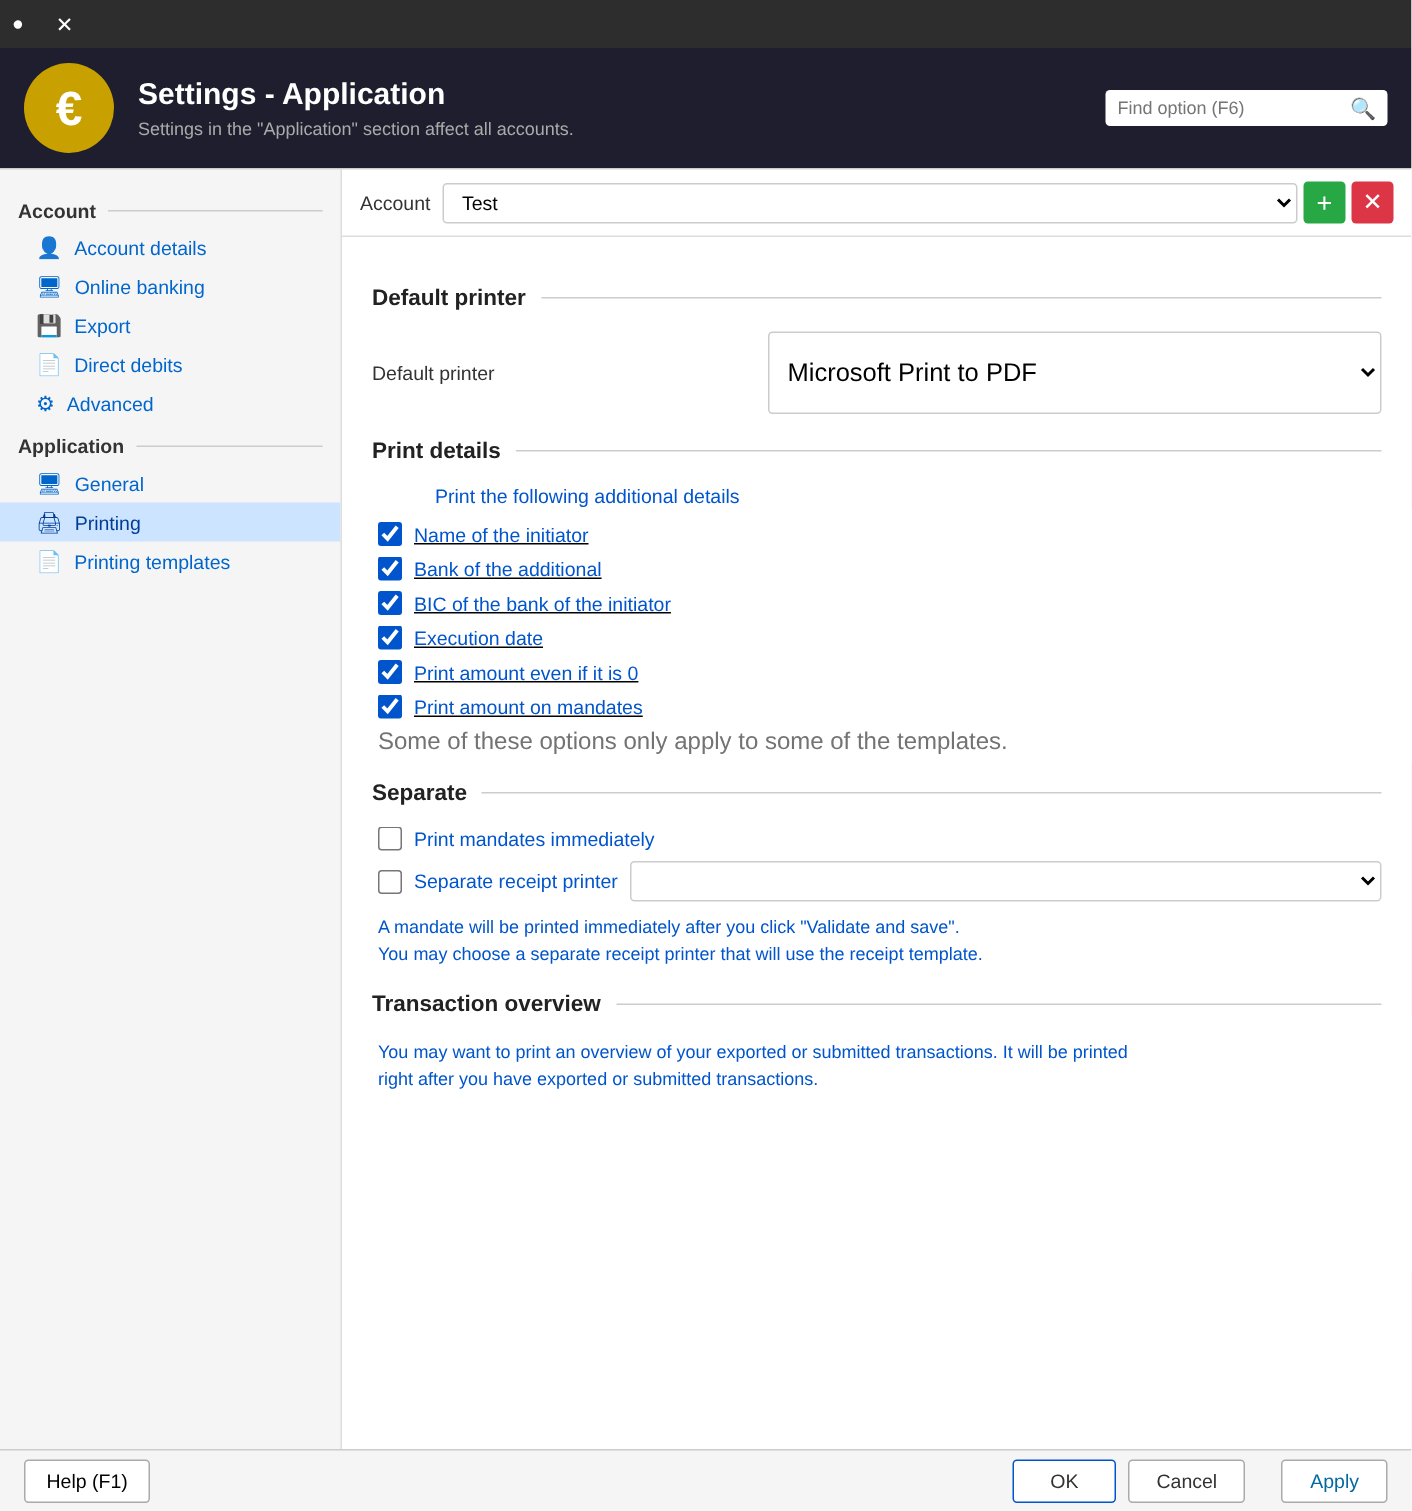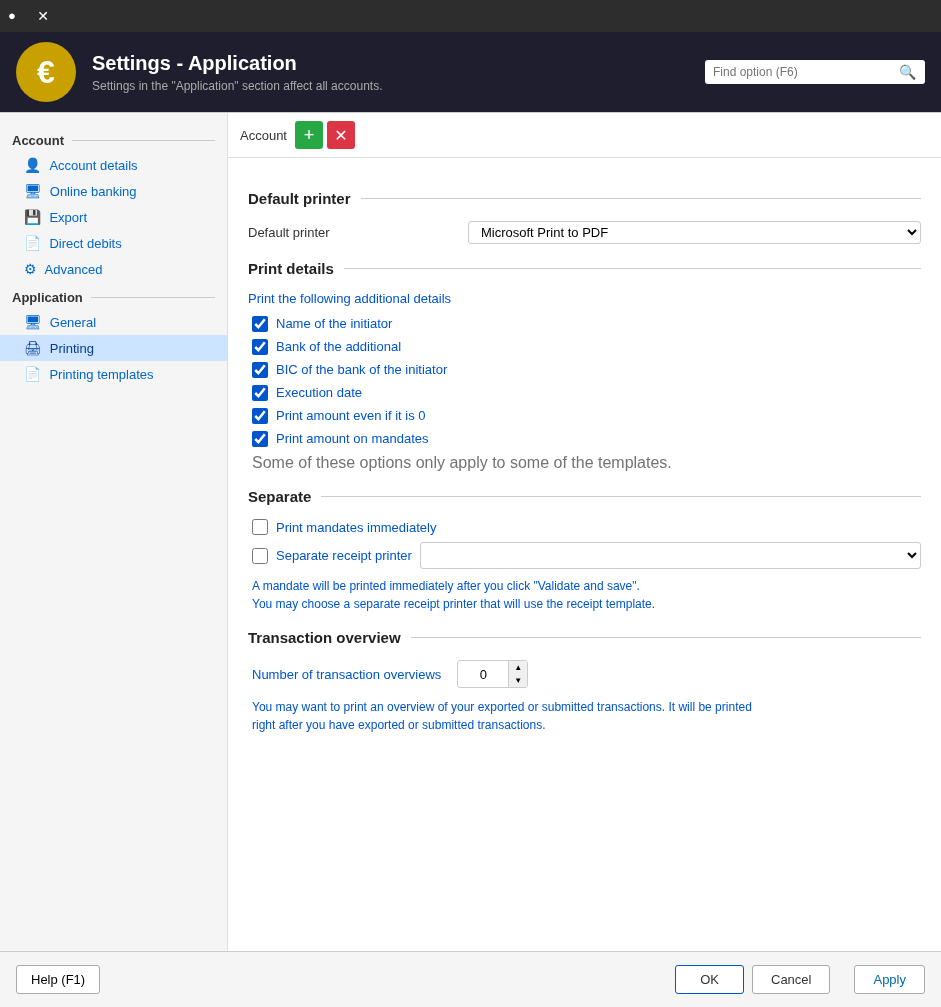--- a/index.html
+++ b/index.html
@@ -35,21 +35,21 @@
       width: 60px; height: 60px; background: #c8a000; border-radius: 50%;
       display: flex; align-items: center; justify-content: center;
       font-size: 32px; color: white; font-weight: bold; margin-right: 16px; flex-shrink: 0;
     }
     .header-text { flex: 1; }
     .header-title { font-size: 20px; font-weight: bold; color: white; }
     .header-subtitle { font-size: 12px; color: #aaa; margin-top: 4px; }
     .header-search {
       display: flex; align-items: center;
       background: white; border-radius: 3px; padding: 4px 8px;
-      width: 220px;
+      width: 188px;
     }
     .header-search input {
       border: none; outline: none; font-size: 12px; flex: 1; background: transparent;
     }
     .header-search-icon { color: #666; font-size: 14px; }
 
     
     .main-layout {
       display: flex;
       flex: 1;
@@ -121,28 +121,29 @@
     }
     .section-line { flex: 1; height: 1px; background: #ccc; }
 
     
     .printer-row {
       display: flex; align-items: center; margin-bottom: 10px;
     }
     .printer-label { width: 220px; font-size: 13px; color: #333; }
     .printer-select {
       flex: 1; border: 1px solid #ccc; border-radius: 3px;
-      padding: 2px 8px; font-size: 13px; background: white;
+      padding: 16px 8px; font-size: 17px; background: white;
       appearance: auto;
-    }
-
-    
-    .print-details-note { font-size: 13px; color: #0055cc; margin-bottom: 10px; }
+      margin-left: 44px;
+    }
+
+    
+    .print-details-note { font-size: 13px; color: #0055cc; margin-bottom: 10px; margin-left: 42px; }
     .checkbox-row {
-      display: flex; align-items: flex-start; margin-bottom: 7px; padding-left: 4px;
+      display: flex; align-items: flex-end; margin-bottom: 7px; padding-left: 4px; text-decoration: underline;
     }
     .checkbox-row input[type="checkbox"] {
       width: 16px; height: 16px; margin-right: 8px; accent-color: #0055cc;
     }
     .checkbox-label { font-size: 13px; color: #0055cc; }
     .note-text { font-size: 16px; color: #737373; margin-top: 6px; padding-left: 4px; }
 
     
     .mandate-note {
       font-size: 12px; color: #0055cc; margin-top: 8px; line-height: 1.5; padding-left: 4px;
@@ -180,21 +181,21 @@
     .tx-note { font-size: 12px; color: #0055cc; line-height: 1.5; padding-left: 4px; }
 
     
     .bottom-bar {
       background: #f5f5f5;
       border-top: 1px solid #ccc;
       display: flex;
       align-items: center;
       padding: 10px 16px;
       flex-shrink: 0;
-      height: 56px;
+      height: 41px;
     }
     .help-btn {
       border: 1px solid #aaa; background: white; border-radius: 3px;
       padding: 6px 14px; font-size: 13px; cursor: pointer;
     }
     .bottom-spacer { flex: 1; }
     .ok-btn {
       border: 1px solid #0055cc; background: white; border-radius: 3px;
       padding: 6px 24px; font-size: 13px; cursor: pointer; color: #333; margin-right: 8px;
     }
@@ -267,20 +268,23 @@
     <div class="sidebar-item">
       <span class="sidebar-item-icon">📄</span>
       <span>Printing templates</span>
     </div>
   </div>
 
   <div class="content">
 
     <div class="account-tabs">
       <span class="account-tab-label">Account</span>
+      <select class="account-select">
+        <option>Test</option>
+      </select>
       <button class="account-add-btn">+</button>
       <button class="account-remove-btn">✕</button>
     </div>
 
     <div class="content-body">
 
       <div class="section-header">
         <span class="section-title">Default printer</span>
         <div class="section-line"></div>
       </div>
@@ -342,30 +346,20 @@
       <div class="mandate-note">
         <span>A mandate will be printed immediately after you click "Validate and save".</span><br>
         <span>You may choose a separate receipt printer that will use the receipt template.</span>
       </div>
 
       <div class="section-header">
         <span class="section-title">Transaction overview</span>
         <div class="section-line"></div>
       </div>
 
-      <div class="tx-row">
-        <span class="tx-label">Number of transaction overviews</span>
-        <div class="tx-spinner">
-          <input type="text" value="0" style="">
-          <div class="tx-spinner-btns">
-            <button class="tx-spinner-btn">▲</button>
-            <button class="tx-spinner-btn">▼</button>
-          </div>
-        </div>
-      </div>
       <div class="tx-note">
         <span>You may want to print an overview of your exported or submitted transactions. It will be printed</span><br>
         <span>right after you have exported or submitted transactions.</span>
       </div>
 
     </div>
   </div>
 </div>
 
 <div class="bottom-bar">

